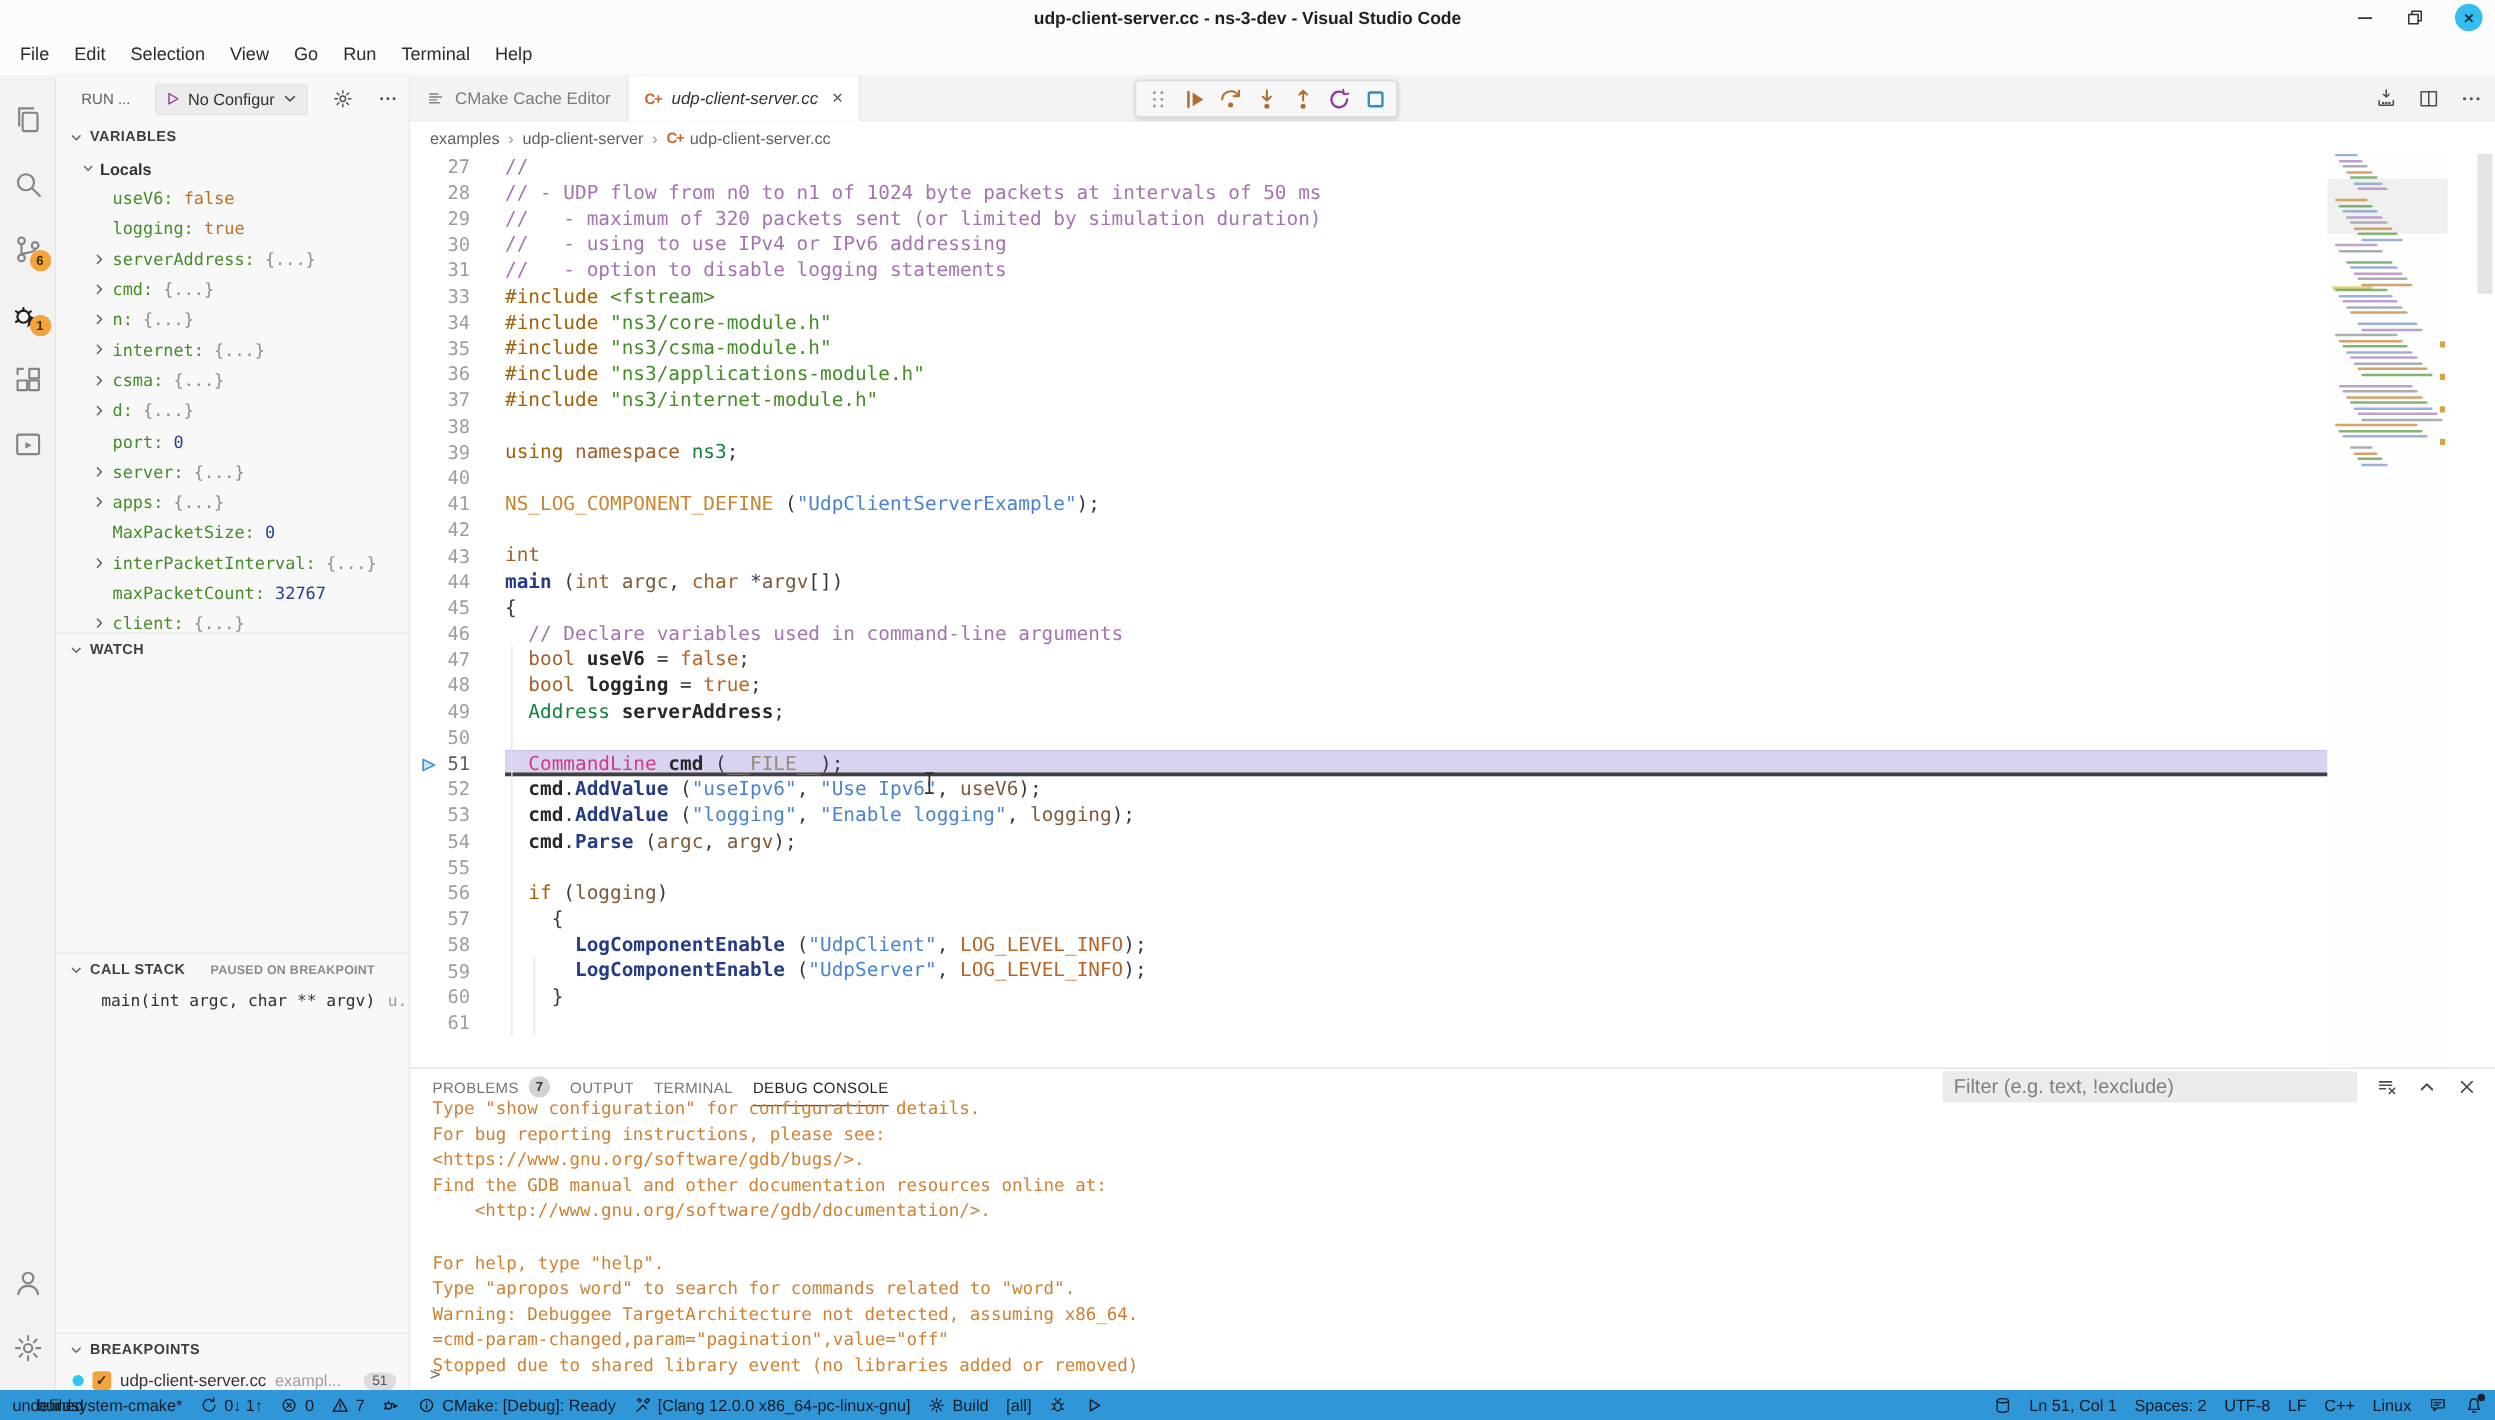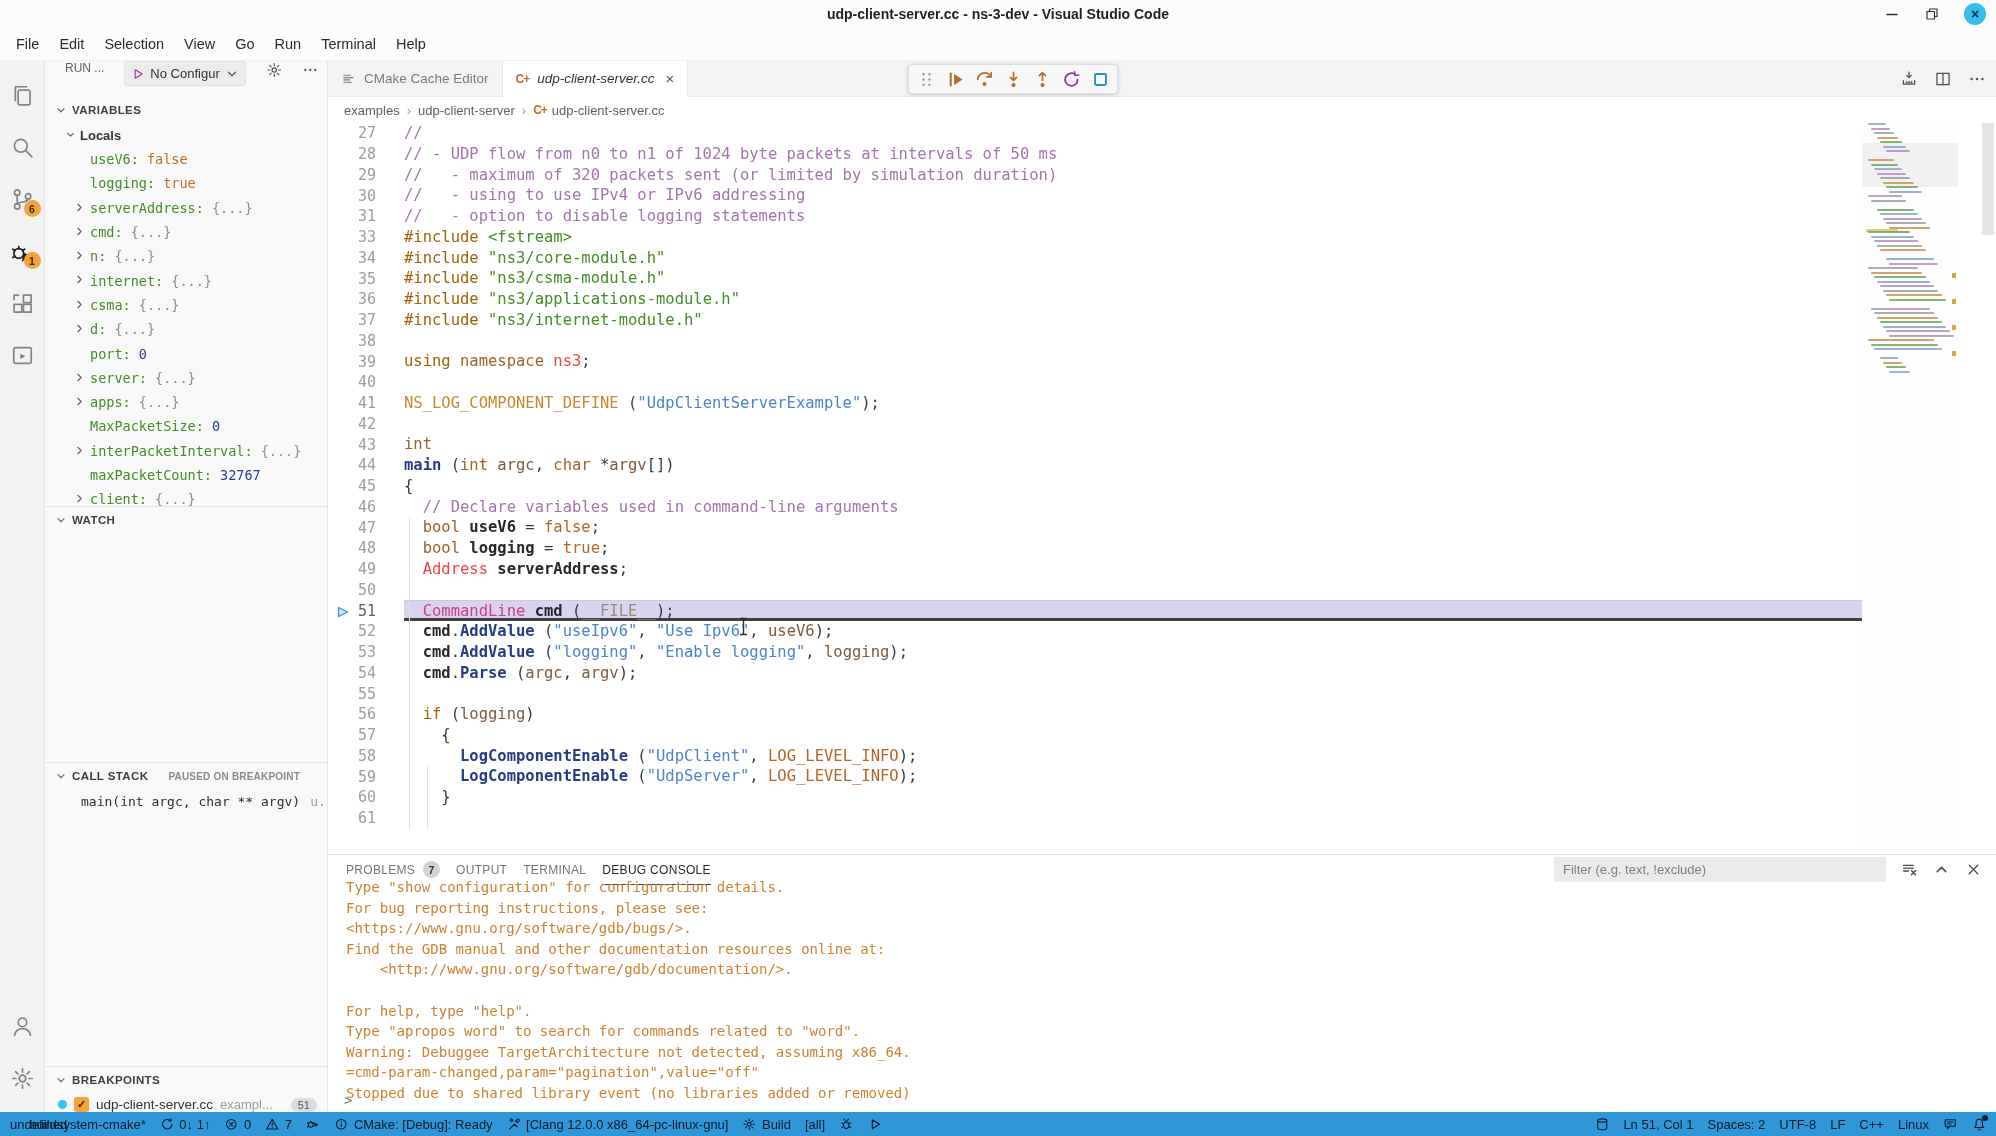--- a/index.html
+++ b/index.html
@@ -17,21 +17,21 @@
 
 .main{flex:1;display:flex;min-height:0;border-top:1px solid #f0f0f0}
 .activitybar{width:45px;flex:none;background:#f2f2f2;border-right:1px solid #e5e5e5;display:flex;flex-direction:column;align-items:center;padding-top:8px}
 .act-item{width:45px;height:52px;display:flex;align-items:center;justify-content:center;position:relative;color:#848484}
 .act-item.active{color:#1d1d1d}
 .act-item .i24{width:25px;height:25px}
 .act-badge{position:absolute;right:4px;bottom:8px;min-width:17px;height:17px;border-radius:9px;background:#f2a33c;color:#402a00;font-size:10.5px;font-weight:bold;display:flex;align-items:center;justify-content:center;padding:0 3px}
 .act-bottom{margin-top:auto;padding-bottom:8px;display:flex;flex-direction:column;align-items:center}
 
 .sidebar{width:283px;flex:none;background:#f8f8f8;border-right:1px solid #e5e5e5;display:flex;flex-direction:column;font-size:13px;min-height:0}
-.sidebar-header{height:36px;flex:none;display:flex;align-items:flex-start;padding:0 8px 0 20px;gap:20px}
+.sidebar-header{height:36px;flex:none;display:flex;align-items:center;padding:0 8px 0 20px;gap:20px}
 .run-label{font-size:12px;color:#5f5f5f;white-space:nowrap}
 .config-pill{display:flex;align-items:center;gap:5px;background:#ececec;border:1px solid #e1e1e1;border-radius:3px;height:25px;padding:0 6px;width:131px;overflow:hidden}
 .config-pill .i14{width:14px;height:14px;flex:none}
 .config-label{font-size:13px;color:#303030;white-space:nowrap;overflow:hidden;flex:1}
 .hdr-ic{width:18px;height:18px;color:#4f4f4f}
 .section-header{display:flex;align-items:center;height:26px;padding-left:9px;gap:4px;font-size:11.5px;font-weight:bold;color:#3e3e3e;letter-spacing:.4px;flex:none}
 .sec-chev{width:14px;height:14px;color:#6a6a6a;flex:none}
 .sec-divider{border-top:1px solid #e3e3e3}
 .sec-vars{height:409px;flex:none;overflow:hidden}
 .sec-watch{height:256px;flex:none}
@@ -74,40 +74,40 @@
 .bc-sep{color:#9a9a9a}
 .bc-item{display:flex;align-items:center;gap:5px}
 
 .code-wrap{position:relative;flex:1;background:#fff;overflow:hidden;font-family:"DejaVu Sans Mono","Liberation Mono",monospace;font-size:15.5px}
 .row{height:20.75px;display:flex;align-items:center}
 .gutter{width:76px;flex:none;text-align:right;padding-right:28px;color:#9d9d9d;font-size:15px;position:relative}
 .row.current .gutter{color:#5f5f5f}
 .codetext{flex:1;margin-right:134px;white-space:pre;height:20.75px;line-height:20.75px}
 .row.current .codetext{background:#d9d2f1;border-top:1px solid #cfc5ea;border-bottom:3px solid #404040}
 .gut-ic{position:absolute;left:8px;top:3.5px;width:14px;height:14px}
-.tk-cmt{color:#a574b0}.tk-kw{color:#a16207}.tk-kwb{color:#a0622d}.tk-typem{color:#ef4444}
+.tk-cmt{color:#a574b0}.tk-kw{color:#a16207}.tk-kwb{color:#a0622d}.tk-typem{color:#15803d}
 .tk-typep{color:#cc3e85}.tk-fn{color:#253c85;font-weight:bold}.tk-var{color:#26282b;font-weight:bold}
 .tk-strg{color:#448c27}.tk-strb{color:#4b83cd}.tk-const{color:#b5652a}.tk-macro{color:#c8862f}
 .tk-filem{color:#958a76}.tk-plain{color:#36393f}.tk-arg{color:#7d5a3c}
 .guide{position:absolute;width:1px;background:#e2e2e2}
 .minimap{position:absolute;right:38px;top:0;width:96px;height:100%;background:#fefefe}
 .mrow{height:2px;margin-bottom:2.5px;border-radius:1px;opacity:.85}
 .mm-slider{position:absolute;left:0;right:0;top:20px;height:44px;background:rgba(0,0,0,.055)}
 .mm-accent{position:absolute;left:4px;top:106px;width:32px;height:3px;background:#e3d27b}
 .mm-warn{position:absolute;right:2px;width:4px;height:5px;background:#d9a443}
 .scroll-thumb{position:absolute;right:12px;top:0;width:12px;height:112px;background:rgba(120,120,120,.2)}
 .ibeam{position:absolute;left:410px;top:494px;width:11px;height:19px;color:#2f2f2f}
 
 .panel{height:258px;flex:none;border-top:1px solid #e0e0e0;display:flex;flex-direction:column;background:#fff;position:relative;min-height:0}
 .panel-tabs{height:30px;flex:none;display:flex;align-items:center;padding-left:18px;gap:16px;font-size:12px;letter-spacing:.3px;color:#757575}
 .ptab{display:flex;gap:8px;align-items:center;height:30px;border-bottom:1.5px solid transparent}
 .ptab.active{color:#262626;border-bottom-color:#424242}
 .ptab-badge{min-width:17px;height:17px;border-radius:9px;background:#d2d2d2;color:#333;font-size:10.5px;font-weight:bold;display:flex;align-items:center;justify-content:center}
 .panel-right{position:absolute;right:14px;top:2px;display:flex;align-items:center;gap:15px}
-.filter-input{width:332px;height:25px;background:#ecebe9;border:none;border-radius:2px;padding:0 9px;font-size:13px;color:#333;font-family:"Liberation Sans",sans-serif}
+.filter-input{width:332px;height:25px;background:#ecebe9;border:none;border-radius:2px;padding:0 9px;font-size:16px;color:#333;font-family:"Liberation Sans",sans-serif}
 .filter-input::placeholder{color:#7e7e7e}
 .panel-ic{width:17px;height:17px;color:#4a4a4a}
 .console{flex:1;overflow:hidden;padding-left:18px;font-family:"DejaVu Sans Mono","Liberation Mono",monospace;font-size:14px;line-height:20.6px;color:#ce8132;margin-top:-8px;white-space:pre}
 .prompt{position:absolute;left:16px;bottom:4px;color:#6f6f6f;font-family:"DejaVu Sans Mono",monospace;font-size:14px}
 
 .statusbar{height:24px;flex:none;background:#2f96d8;display:flex;align-items:center;padding:0 10px;font-size:13px;color:#0d1b26}
 .sb-group{display:flex;align-items:center;gap:14px}
 .sb-right{margin-left:auto}
 .sb-item{display:flex;align-items:center;gap:5px;white-space:nowrap}
 .sb-item .i14{width:14.5px;height:14.5px;position:relative}

